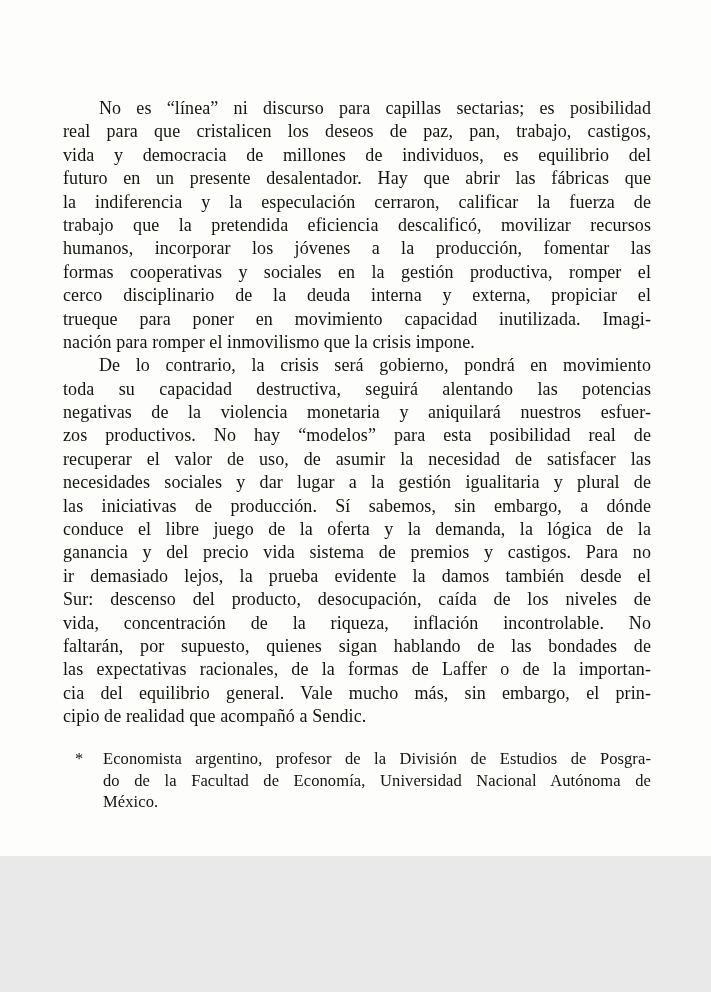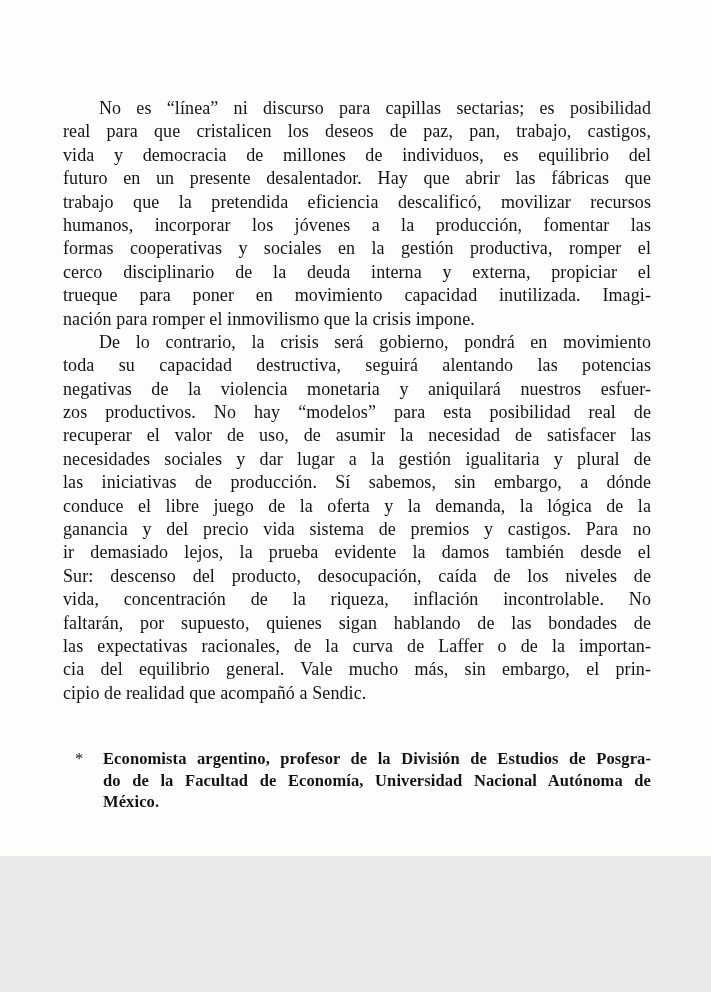--- a/index.html
+++ b/index.html
@@ -47,21 +47,20 @@
   }
   .footnote-marker {
     position: absolute;
     left: 12px;
     top: 0;
     font-size: 16.5px;
     line-height: 21.5px;
   }
   .footnote-text {
     margin-left: 40px;
-    font-weight: bold;
   }
   .fn-line {
     font-size: 16.5px;
     line-height: 21.5px;
     height: 21.5px;
     letter-spacing: 0.1px;
   }
   .page-number {
     position: absolute;
     left: 12px;
@@ -77,20 +76,21 @@
 
 <div class="page">
 
   <div class="text-block">
 
     <div>
       <div class="line just indent">No es “línea” ni discurso para capillas sectarias; es posibilidad</div>
       <div class="line just">real para que cristalicen los deseos de paz, pan, trabajo, castigos,</div>
       <div class="line just">vida y democracia de millones de individuos, es equilibrio del</div>
       <div class="line just">futuro en un presente desalentador. Hay que abrir las fábricas que</div>
+      <div class="line just">la indiferencia y la especulación cerraron, calificar la fuerza de</div>
       <div class="line just">trabajo que la pretendida eficiencia descalificó, movilizar recursos</div>
       <div class="line just">humanos, incorporar los jóvenes a la producción, fomentar las</div>
       <div class="line just">formas cooperativas y sociales en la gestión productiva, romper el</div>
       <div class="line just">cerco disciplinario de la deuda interna y externa, propiciar el</div>
       <div class="line just">trueque para poner en movimiento capacidad inutilizada. Imagi-</div>
       <div class="line last">nación para romper el inmovilismo que la crisis impone.</div>
     </div>
 
     <div>
       <div class="line just indent">De lo contrario, la crisis será gobierno, pondrá en movimiento</div>
@@ -99,21 +99,21 @@
       <div class="line just">zos productivos. No hay “modelos” para esta posibilidad real de</div>
       <div class="line just">recuperar el valor de uso, de asumir la necesidad de satisfacer las</div>
       <div class="line just">necesidades sociales y dar lugar a la gestión igualitaria y plural de</div>
       <div class="line just">las iniciativas de producción. Sí sabemos, sin embargo, a dónde</div>
       <div class="line just">conduce el libre juego de la oferta y la demanda, la lógica de la</div>
       <div class="line just">ganancia y del precio vida sistema de premios y castigos. Para no</div>
       <div class="line just">ir demasiado lejos, la prueba evidente la damos también desde el</div>
       <div class="line just">Sur: descenso del producto, desocupación, caída de los niveles de</div>
       <div class="line just">vida, concentración de la riqueza, inflación incontrolable. No</div>
       <div class="line just">faltarán, por supuesto, quienes sigan hablando de las bondades de</div>
-      <div class="line just">las expectativas racionales, de la curva de Laffer o de la importan-</div>
+      <div class="line just">las expectativas racionales, de la formas de Laffer o de la importan-</div>
       <div class="line just">cia del equilibrio general. Vale mucho más, sin embargo, el prin-</div>
       <div class="line last">cipio de realidad que acompañó a Sendic.</div>
     </div>
   </div>
 
   <div class="footnote">
     <span class="footnote-marker">*</span>
     <div class="footnote-text">
       <div class="fn-line just">Economista argentino, profesor de la División de Estudios de Posgra-</div>
       <div class="fn-line just">do de la Facultad de Economía, Universidad Nacional Autónoma de</div>

